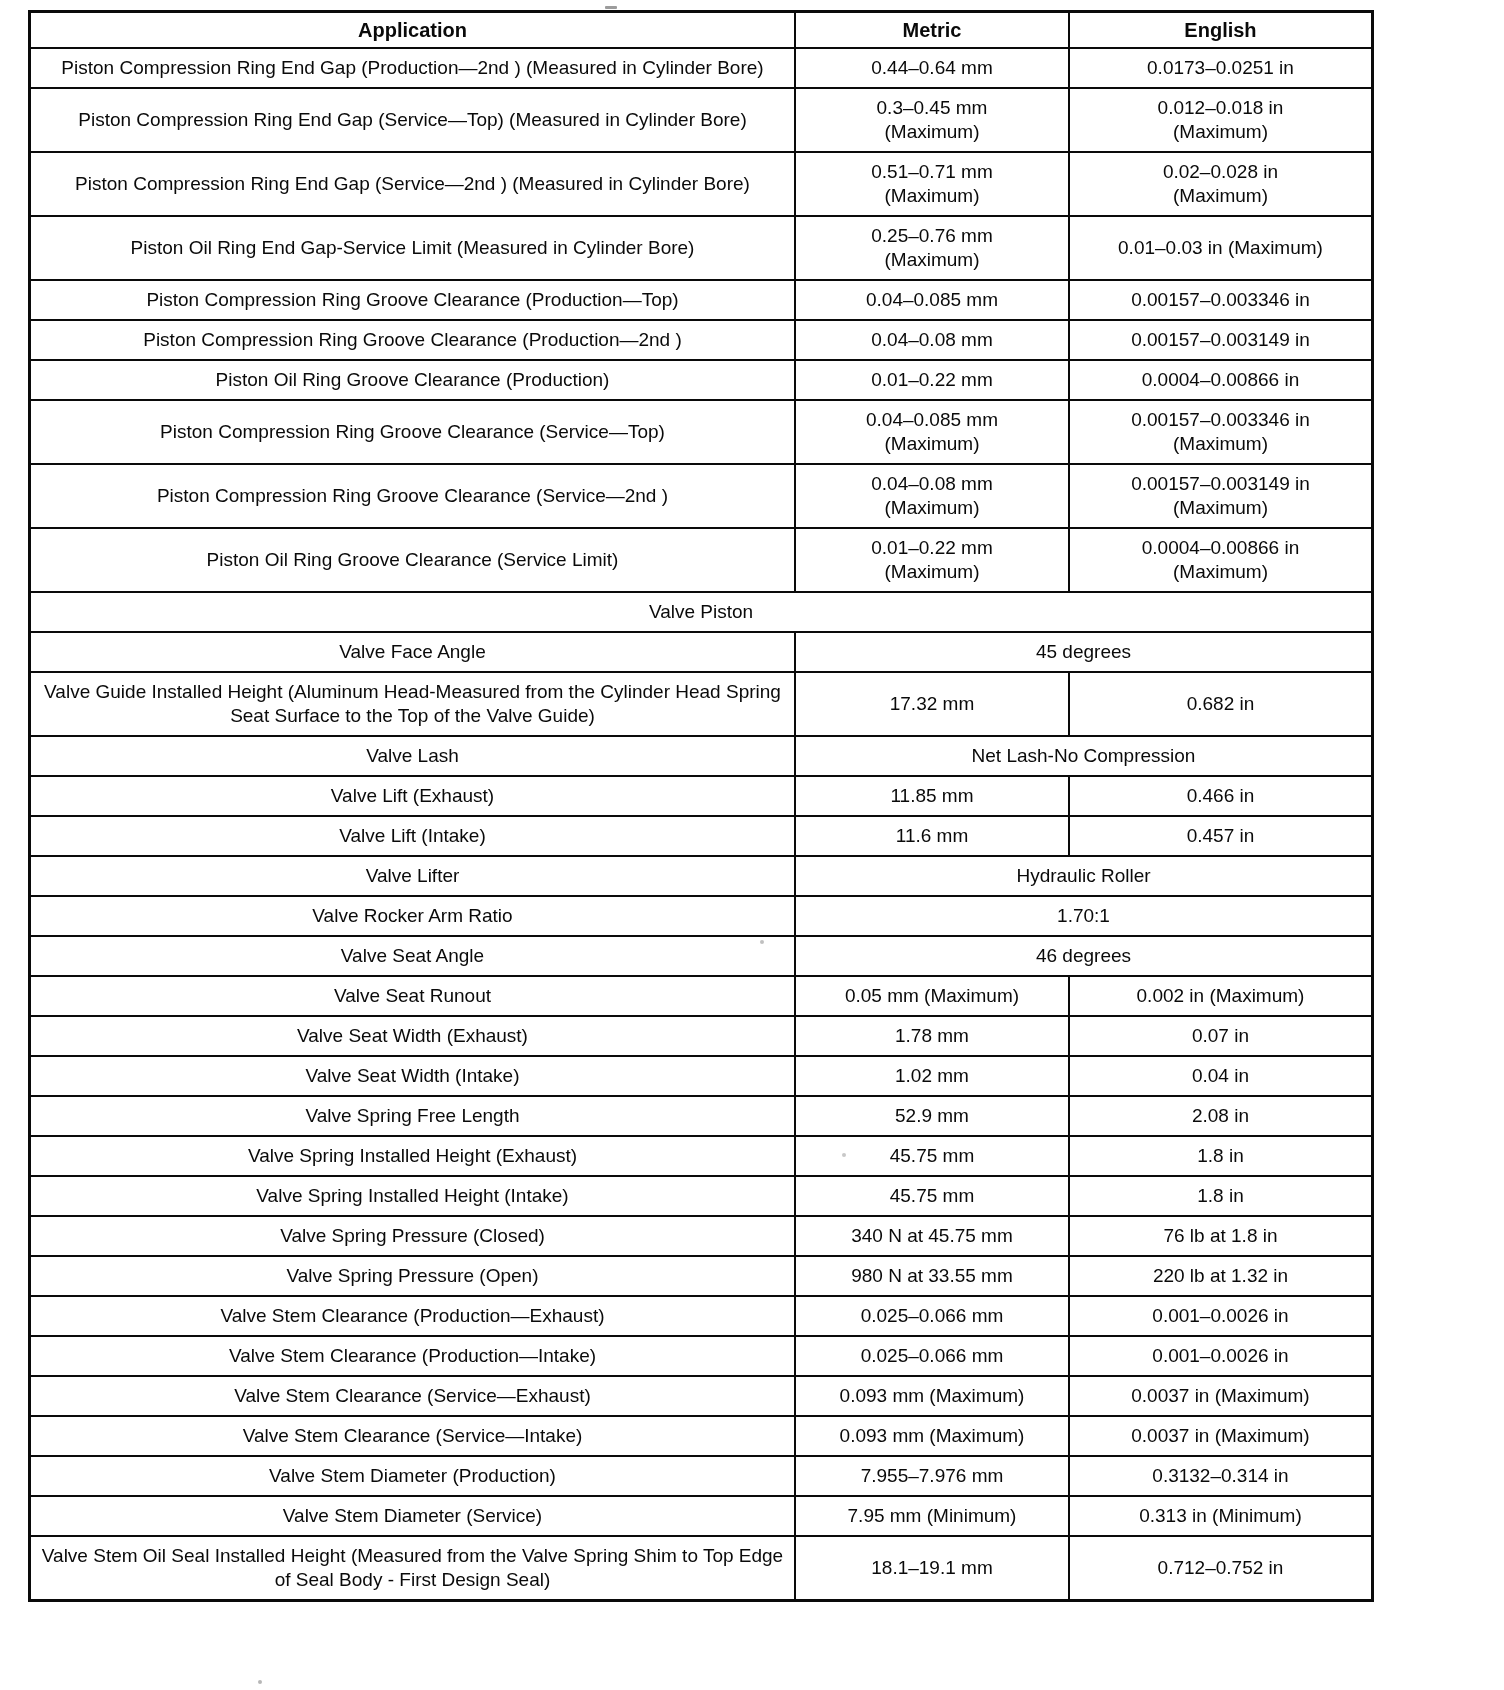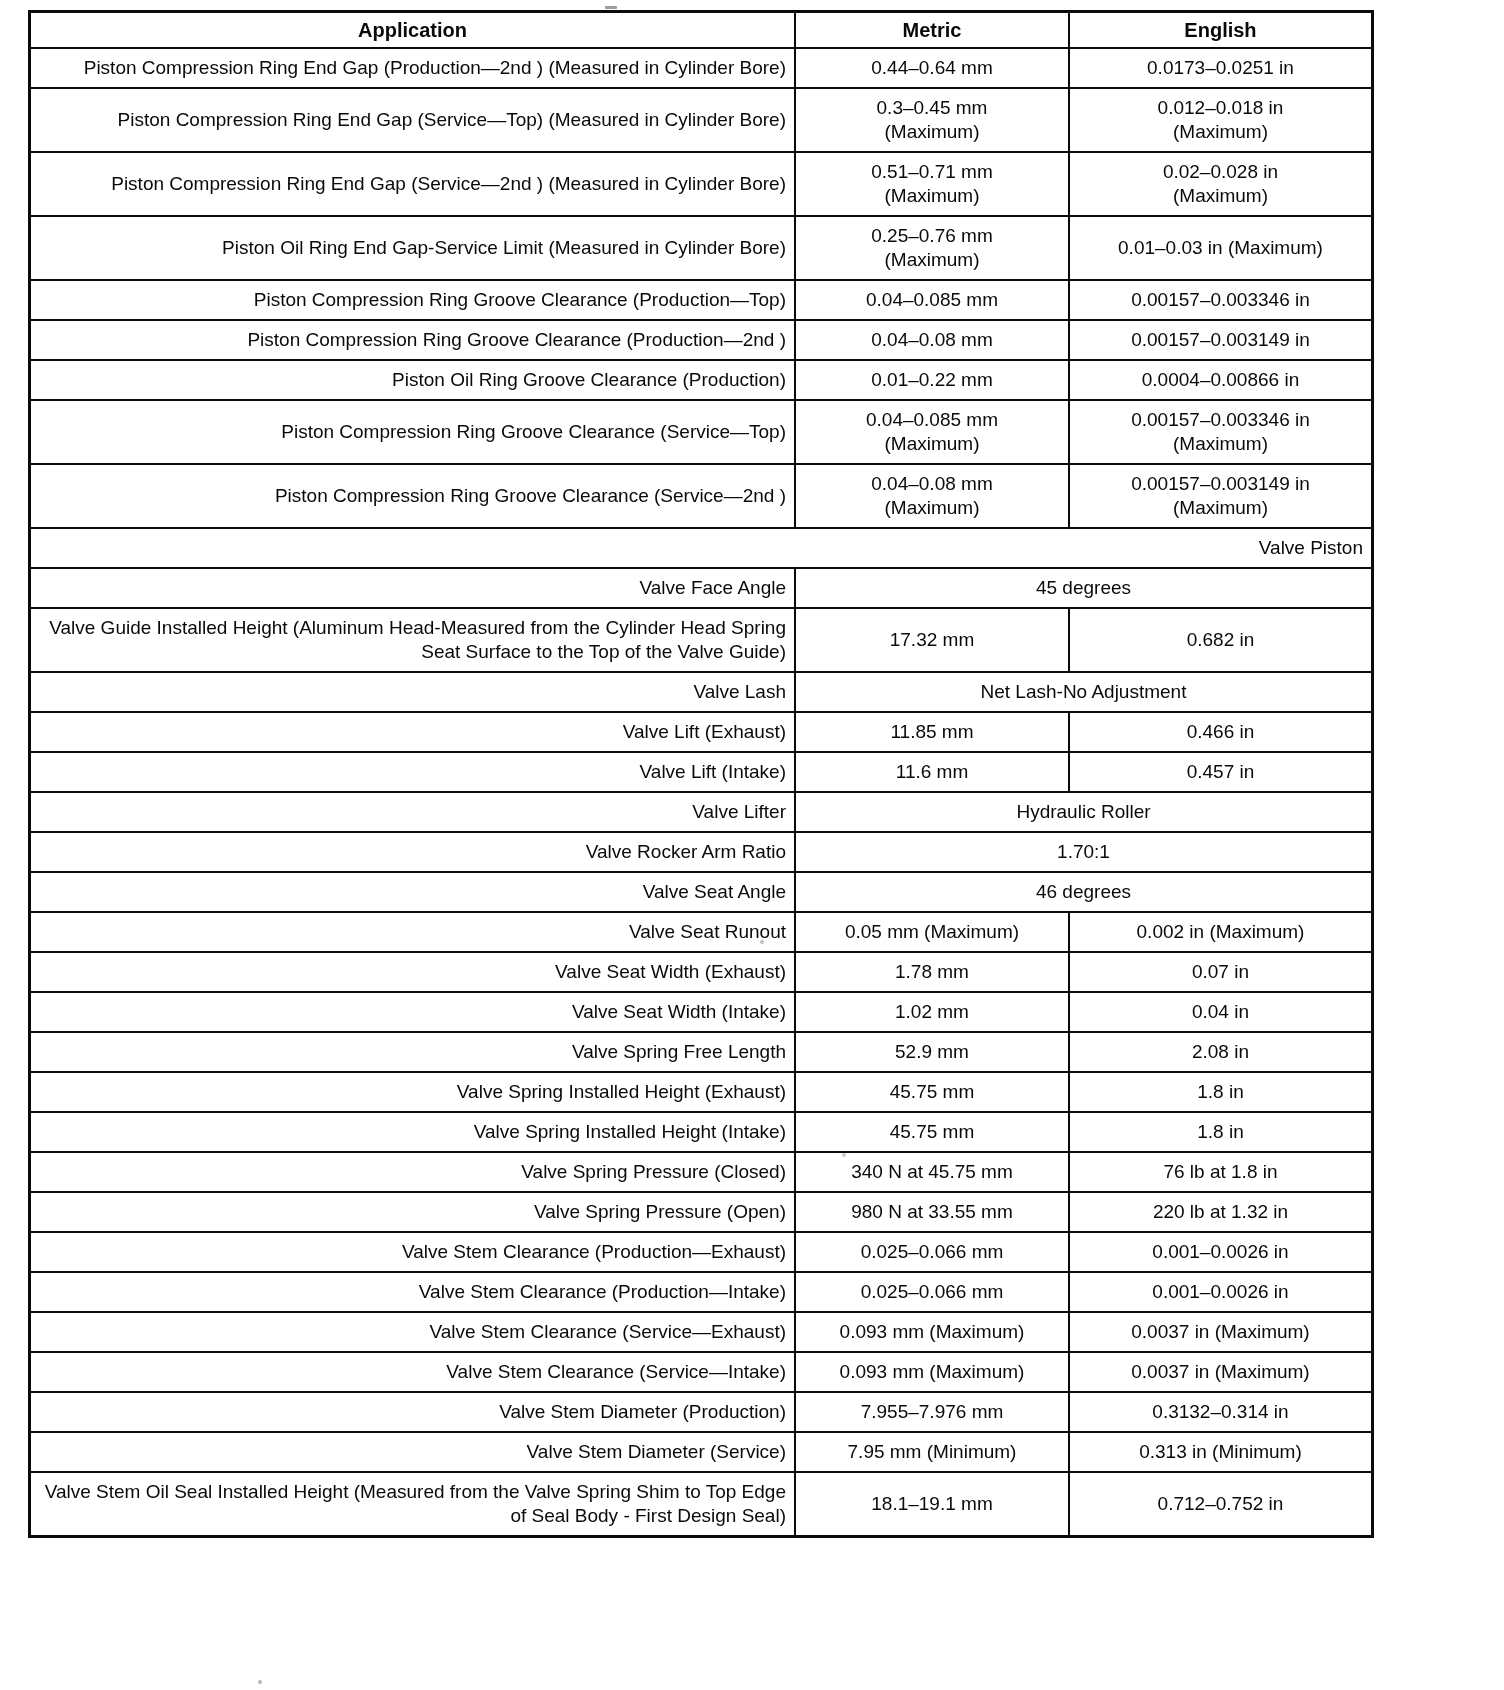--- a/index.html
+++ b/index.html
@@ -35,21 +35,21 @@
     white-space: pre-line;
     overflow: hidden;
   }
   table.spec-table th {
     font-weight: bold;
     font-size: 20px;
     text-align: center;
     padding: 5px 8px;
   }
   td.app {
-    text-align: right;
+    text-align: center;
     padding-left: 26px;
     padding-right: 10px;
   }
   td.section {
     padding-left: 8px;
   }
   td.val {
     text-align: center;
   }
   
@@ -133,34 +133,41 @@
 (Maximum)</td>
         </tr>
         <tr>
           <td class="app">Piston Compression Ring Groove Clearance (Service—2nd )</td>
           <td class="val">0.04–0.08 mm
 (Maximum)</td>
           <td class="val">0.00157–0.003149 in
 (Maximum)</td>
         </tr>
         <tr>
+          <td class="app">Piston Oil Ring Groove Clearance (Service Limit)</td>
+          <td class="val">0.01–0.22 mm
+(Maximum)</td>
+          <td class="val">0.0004–0.00866 in
+(Maximum)</td>
+        </tr>
+        <tr>
           <td class="app section" colspan="3">Valve Piston</td>
         </tr>
         <tr>
           <td class="app">Valve Face Angle</td>
           <td class="val" colspan="2">45 degrees</td>
         </tr>
         <tr>
           <td class="app">Valve Guide Installed Height (Aluminum Head-Measured from the Cylinder Head Spring Seat Surface to the Top of the Valve Guide)</td>
           <td class="val">17.32 mm</td>
           <td class="val">0.682 in</td>
         </tr>
         <tr>
           <td class="app">Valve Lash</td>
-          <td class="val" colspan="2">Net Lash-No Adjustment</td>
+          <td class="val" colspan="2">Net Lash-No Compression</td>
         </tr>
         <tr>
           <td class="app">Valve Lift (Exhaust)</td>
           <td class="val">11.85 mm</td>
           <td class="val">0.466 in</td>
         </tr>
         <tr>
           <td class="app">Valve Lift (Intake)</td>
           <td class="val">11.6 mm</td>
           <td class="val">0.457 in</td>

